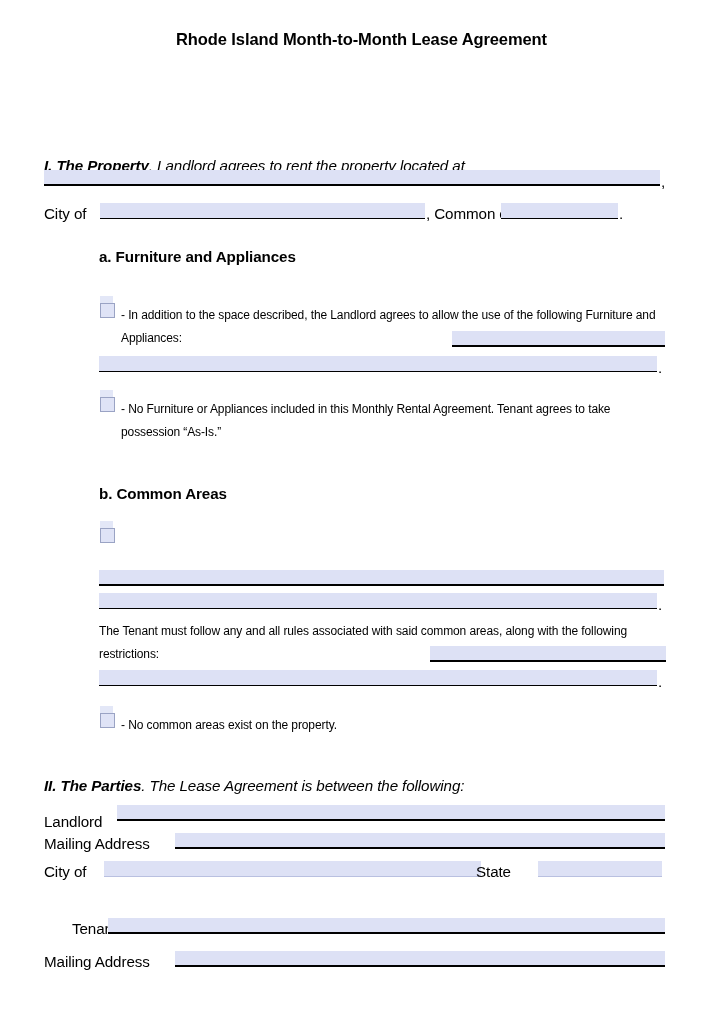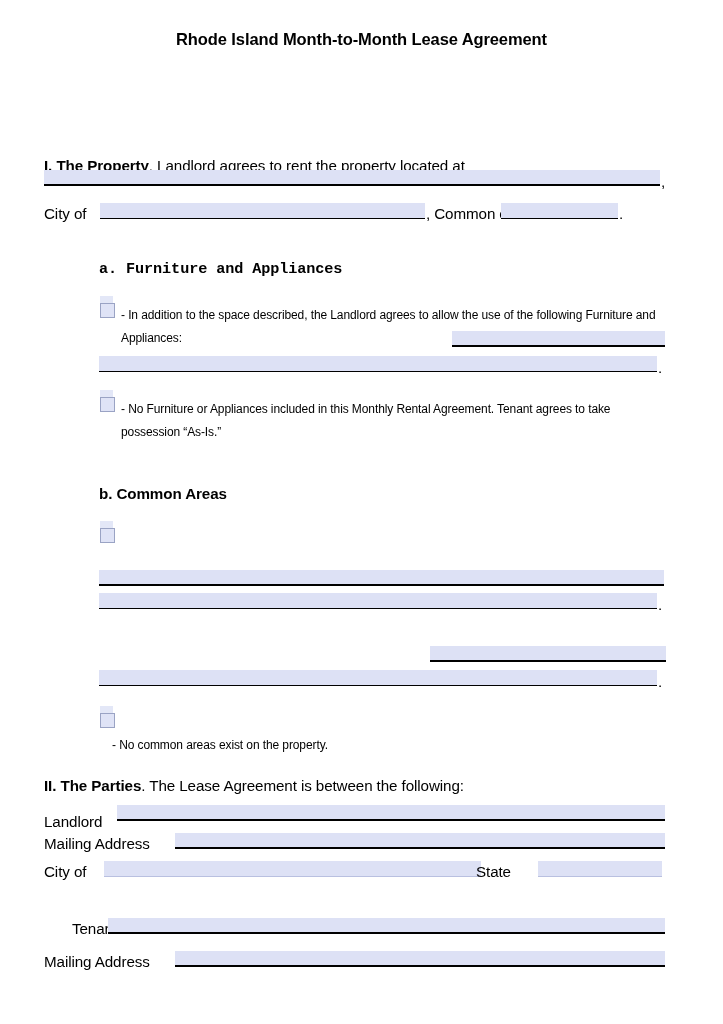--- a/index.html
+++ b/index.html
@@ -43,20 +43,21 @@
     line-height: 22.5px;
     letter-spacing: -0.1px;
   }
 
   .sect-head {
     position: absolute;
     font-size: 15.2px;
     line-height: 20px;
     letter-spacing: -0.1px;
     white-space: nowrap;
+    font-style: italic;
   }
   .sect-head b { font-weight: bold; }
 
   .subhead {
     position: absolute;
     font-size: 15.2px;
     font-weight: bold;
     letter-spacing: -0.1px;
     white-space: nowrap;
   }
@@ -129,21 +130,21 @@
 
   <div class="field rule-dark" style="left:44px; top:170px; width:616px; height:16px;"></div>
   <div class="punct" style="left:661px; top:172px;">,</div>
 
   <div class="inline-label" style="left:44px; top:204px;">City of</div>
   <div class="field rule-thin" style="left:100px; top:203px; width:325px; height:16px;"></div>
   <div class="inline-label" style="left:426px; top:204px;">, Common of</div>
   <div class="field rule-thin" style="left:501px; top:203px; width:117px; height:16px;"></div>
   <div class="punct" style="left:619px; top:204px;">.</div>
 
-  <div class="subhead" style="left:99px; top:260px;font-family:Liberation Mono, monospace;">a. Furniture and Appliances</div>
+  <div class="subhead" style="left:99px; top:248px;">a. Furniture and Appliances</div>
 
   <div class="cbox-cap" style="left:100px; top:296px;"></div>
   <div class="cbox" style="left:100px; top:303px;"></div>
   <div class="para" style="left:121px; top:304px; width:545px;">- In addition to the space described, the Landlord agrees to allow the use of the following Furniture and Appliances:</div>
 
   <div class="field rule-dark" style="left:452px; top:331px; width:213px; height:16px;"></div>
 
   <div class="field rule-thin" style="left:99px; top:356px; width:558px; height:16px;"></div>
   <div class="punct" style="left:658px; top:358px;">.</div>
 
@@ -153,27 +154,28 @@
 
   <div class="subhead" style="left:99px; top:485px;">b. Common Areas</div>
 
   <div class="cbox-cap" style="left:100px; top:521px;"></div>
   <div class="cbox" style="left:100px; top:528px;"></div>
 
   <div class="field rule-dark" style="left:99px; top:570px; width:565px; height:16px;"></div>
   <div class="field rule-thin" style="left:99px; top:593px; width:558px; height:16px;"></div>
   <div class="punct" style="left:658px; top:595px;">.</div>
 
+  <div class="para" style="left:99px; top:620px; width:545px;">The Tenant must follow any and all rules associated with said common areas, along with the following restrictions:</div>
   <div class="field rule-dark" style="left:430px; top:646px; width:236px; height:16px;"></div>
   <div class="field rule-thin" style="left:99px; top:670px; width:558px; height:16px;"></div>
   <div class="punct" style="left:658px; top:672px;">.</div>
 
   <div class="cbox-cap" style="left:100px; top:706px;"></div>
   <div class="cbox" style="left:100px; top:713px;"></div>
-  <div class="para" style="left:112px; top:714px; width:500px;margin-top:20px;">- No common areas exist on the property.</div>
+  <div class="para" style="left:121px; top:714px; width:500px;">- No common areas exist on the property.</div>
 
   <div class="sect-head" style="left:44px; top:776px;">
     <b>II.</b><span>&nbsp;</span><b>The Parties</b><span>. The Lease Agreement is between the following:</span>
   </div>
 
   <div class="inline-label" style="left:44px; top:812px;">Landlord</div>
   <div class="field rule-dark" style="left:117px; top:805px; width:548px; height:16px;"></div>
 
   <div class="inline-label" style="left:44px; top:834px;">Mailing Address</div>
   <div class="field rule-dark" style="left:175px; top:833px; width:490px; height:16px;"></div>

